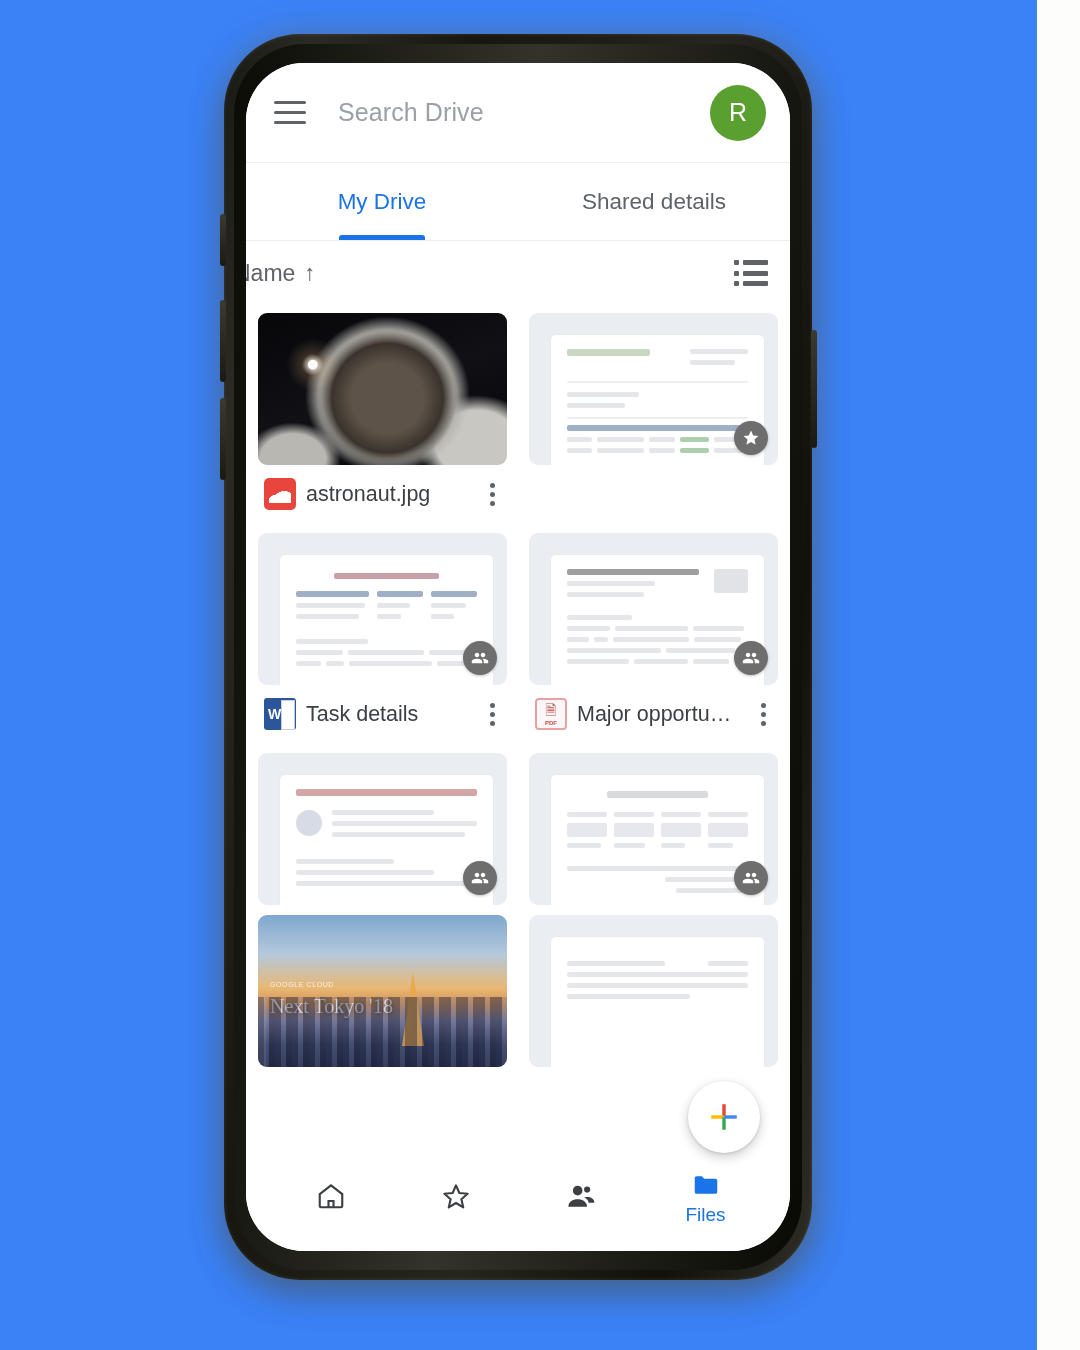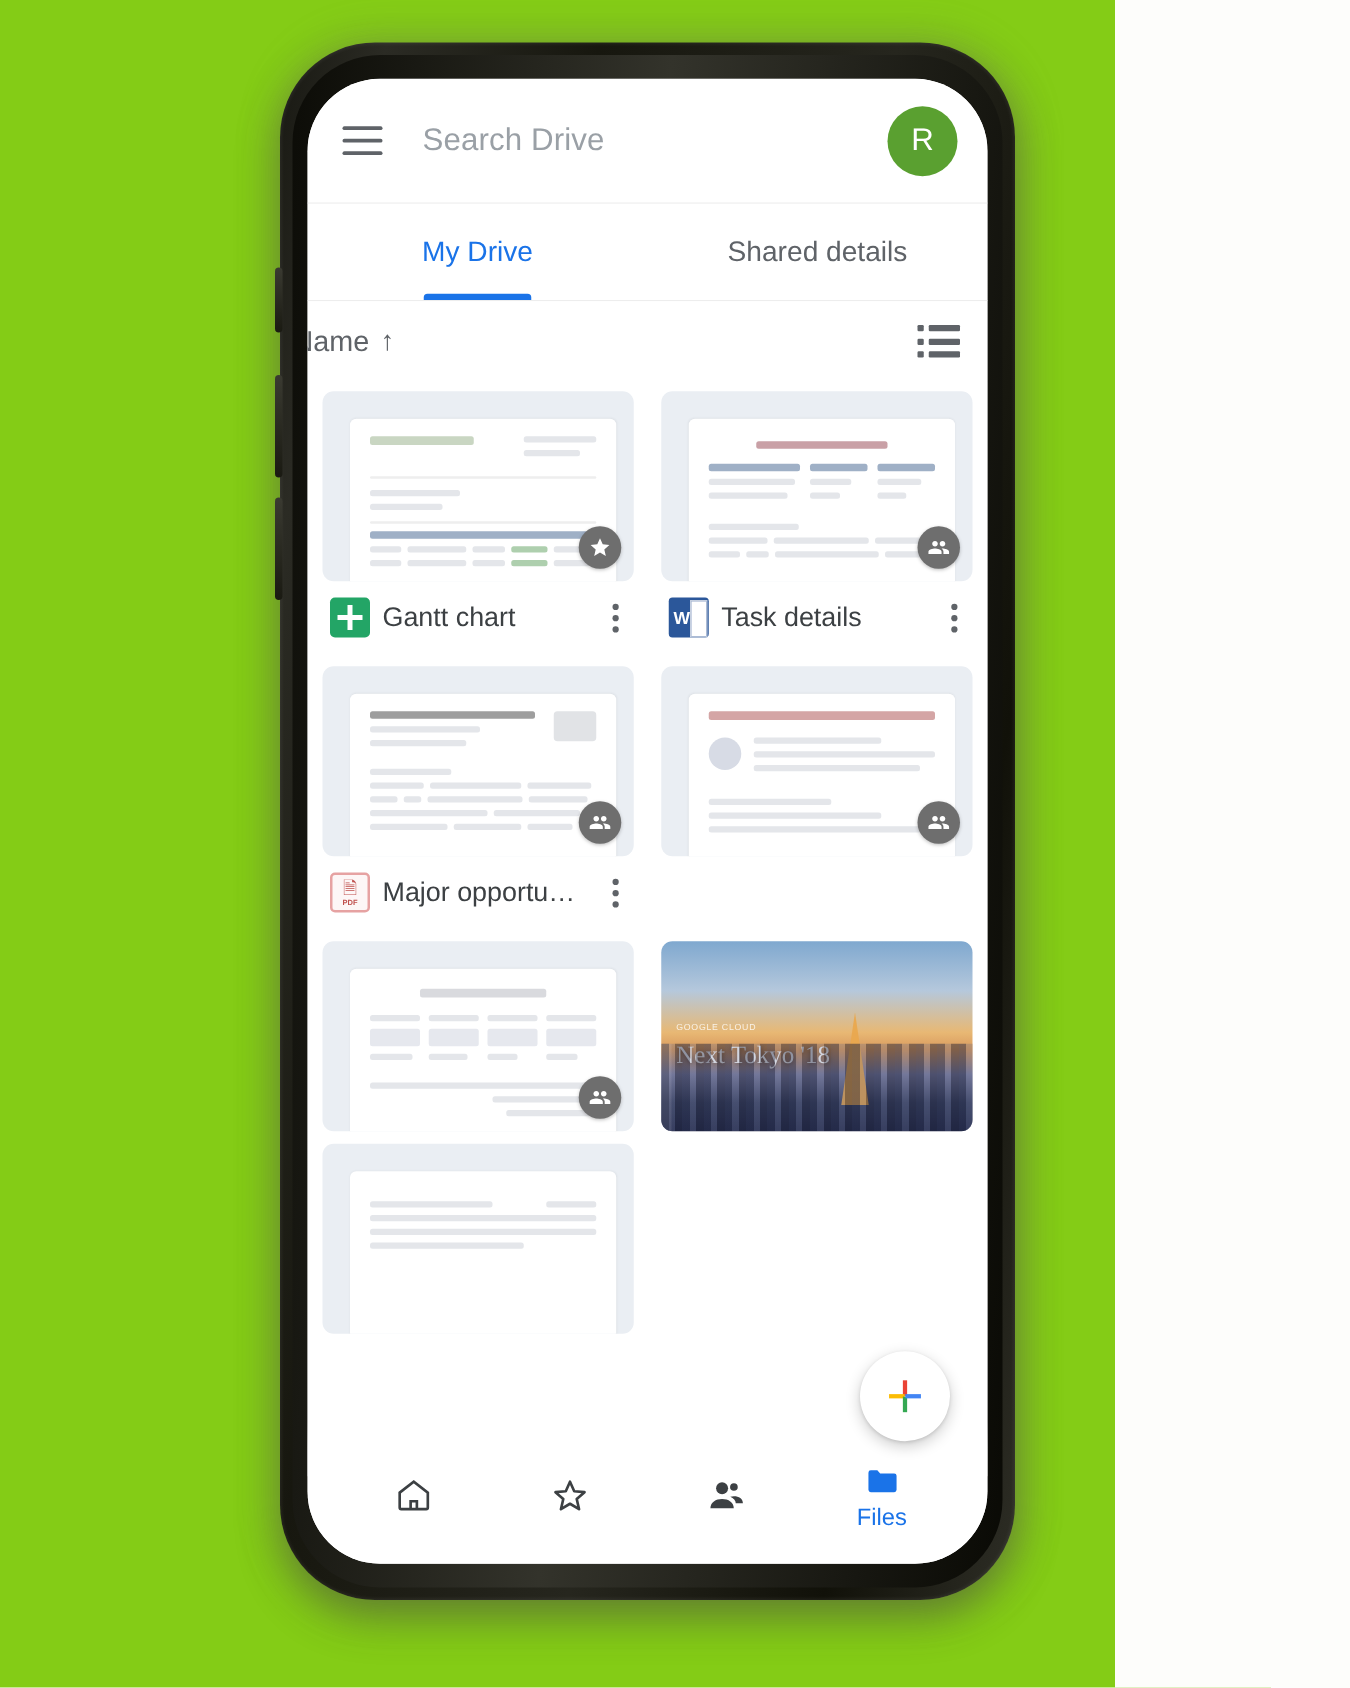--- a/index.html
+++ b/index.html
@@ -4,21 +4,21 @@
 <style>
   * { box-sizing: border-box; margin: 0; padding: 0; }
   html, body {
     width: 1080px; height: 1350px;
     background: #fdfdfb;
     font-family: "Liberation Sans", sans-serif;
     overflow: hidden;
   }
 
   
-  #stage { position: relative; width: 892px; height: 1350px; background: #84cc16; }
+  #stage { position: relative; width: 1037px; height: 1350px; background: #3b82f6; }
 
   .phone-shadow {
     position: absolute;
     left: 224px; top: 32px;
     width: 592px; height: 1252px;
     border-radius: 78px;
     background: rgba(120,120,110,0.30);
     filter: blur(16px);
   }
   .phone-body {
@@ -362,20 +362,32 @@
       <div class="viewtoggle">
         <i></i>
           <i></i>
           <i></i>
       </div>
     </div>
 
     <div class="grid-scroll">
       <div class="grid">
 
+        <div class="card">
+          <div class="thumb photo-astro"></div>
+          <div class="cardfoot">
+            <div class="ftype ic-img"></div>
+            <div class="fname">astronaut.jpg</div>
+            <div class="kebab">
+                <b></b>
+                <b></b>
+                <b></b>
+              </div>
+          </div>
+        </div>
 
         <div class="card">
           <div class="thumb doc">
             <div class="doc-page">
               <div style="display:flex;justify-content:space-between;">
                 <div class="ln" style="width:46%;background:#c9d6c2;height:7px;"></div>
                 <div style="width:32%;">
                   <div class="ln" style="width:100%;"></div>
                   <div class="ln" style="width:78%;"></div>
                 </div>
@@ -399,29 +411,20 @@
                 <div class="ln" style="width:16%;background:#aecfae;"></div>
                 <div class="ln" style="width:16%;"></div>
               </div>
             </div>
             <div class="badge">
               <svg width="18" height="18" viewBox="0 0 24 24" fill="#fff">
                   <path d="M12 17.3l-6.2 3.7 1.6-7L2 9.2l7.1-.6L12 2l2.9 6.6 7.1.6-5.4 4.8 1.6 7z"></path>
                 </svg>
             </div>
           </div>
-          <div class="cardfoot">
-            <div class="ftype ic-sheet"></div>
-            <div class="fname">Gantt chart</div>
-            <div class="kebab">
-                <b></b>
-                <b></b>
-                <b></b>
-              </div>
-          </div>
         </div>
 
         <div class="card">
           <div class="thumb doc">
             <div class="doc-page">
               <div class="ln" style="width:58%;height:6px;background:#c9a0a6;margin:4px auto 12px;"></div>
               <div style="display:flex;gap:8px;">
                 <div style="flex:1.6">
                   <div class="ln" style="width:100%;height:6px;background:#9fb0c6;"></div>
                   <div class="ln" style="width:94%;"></div>

